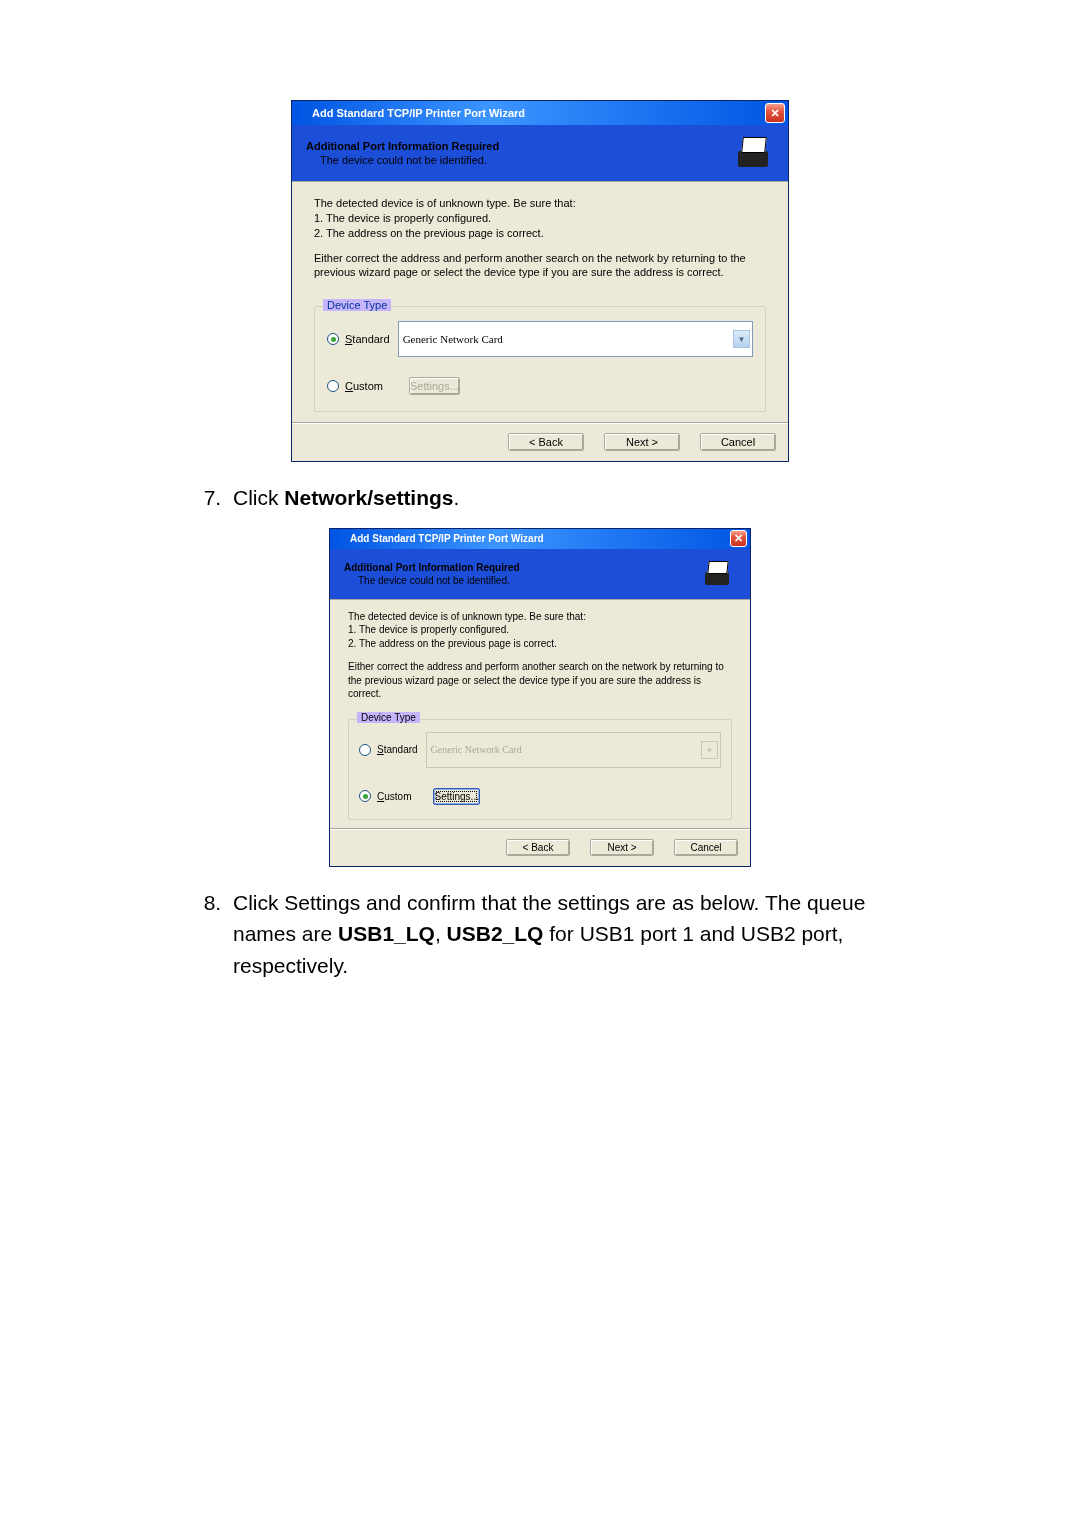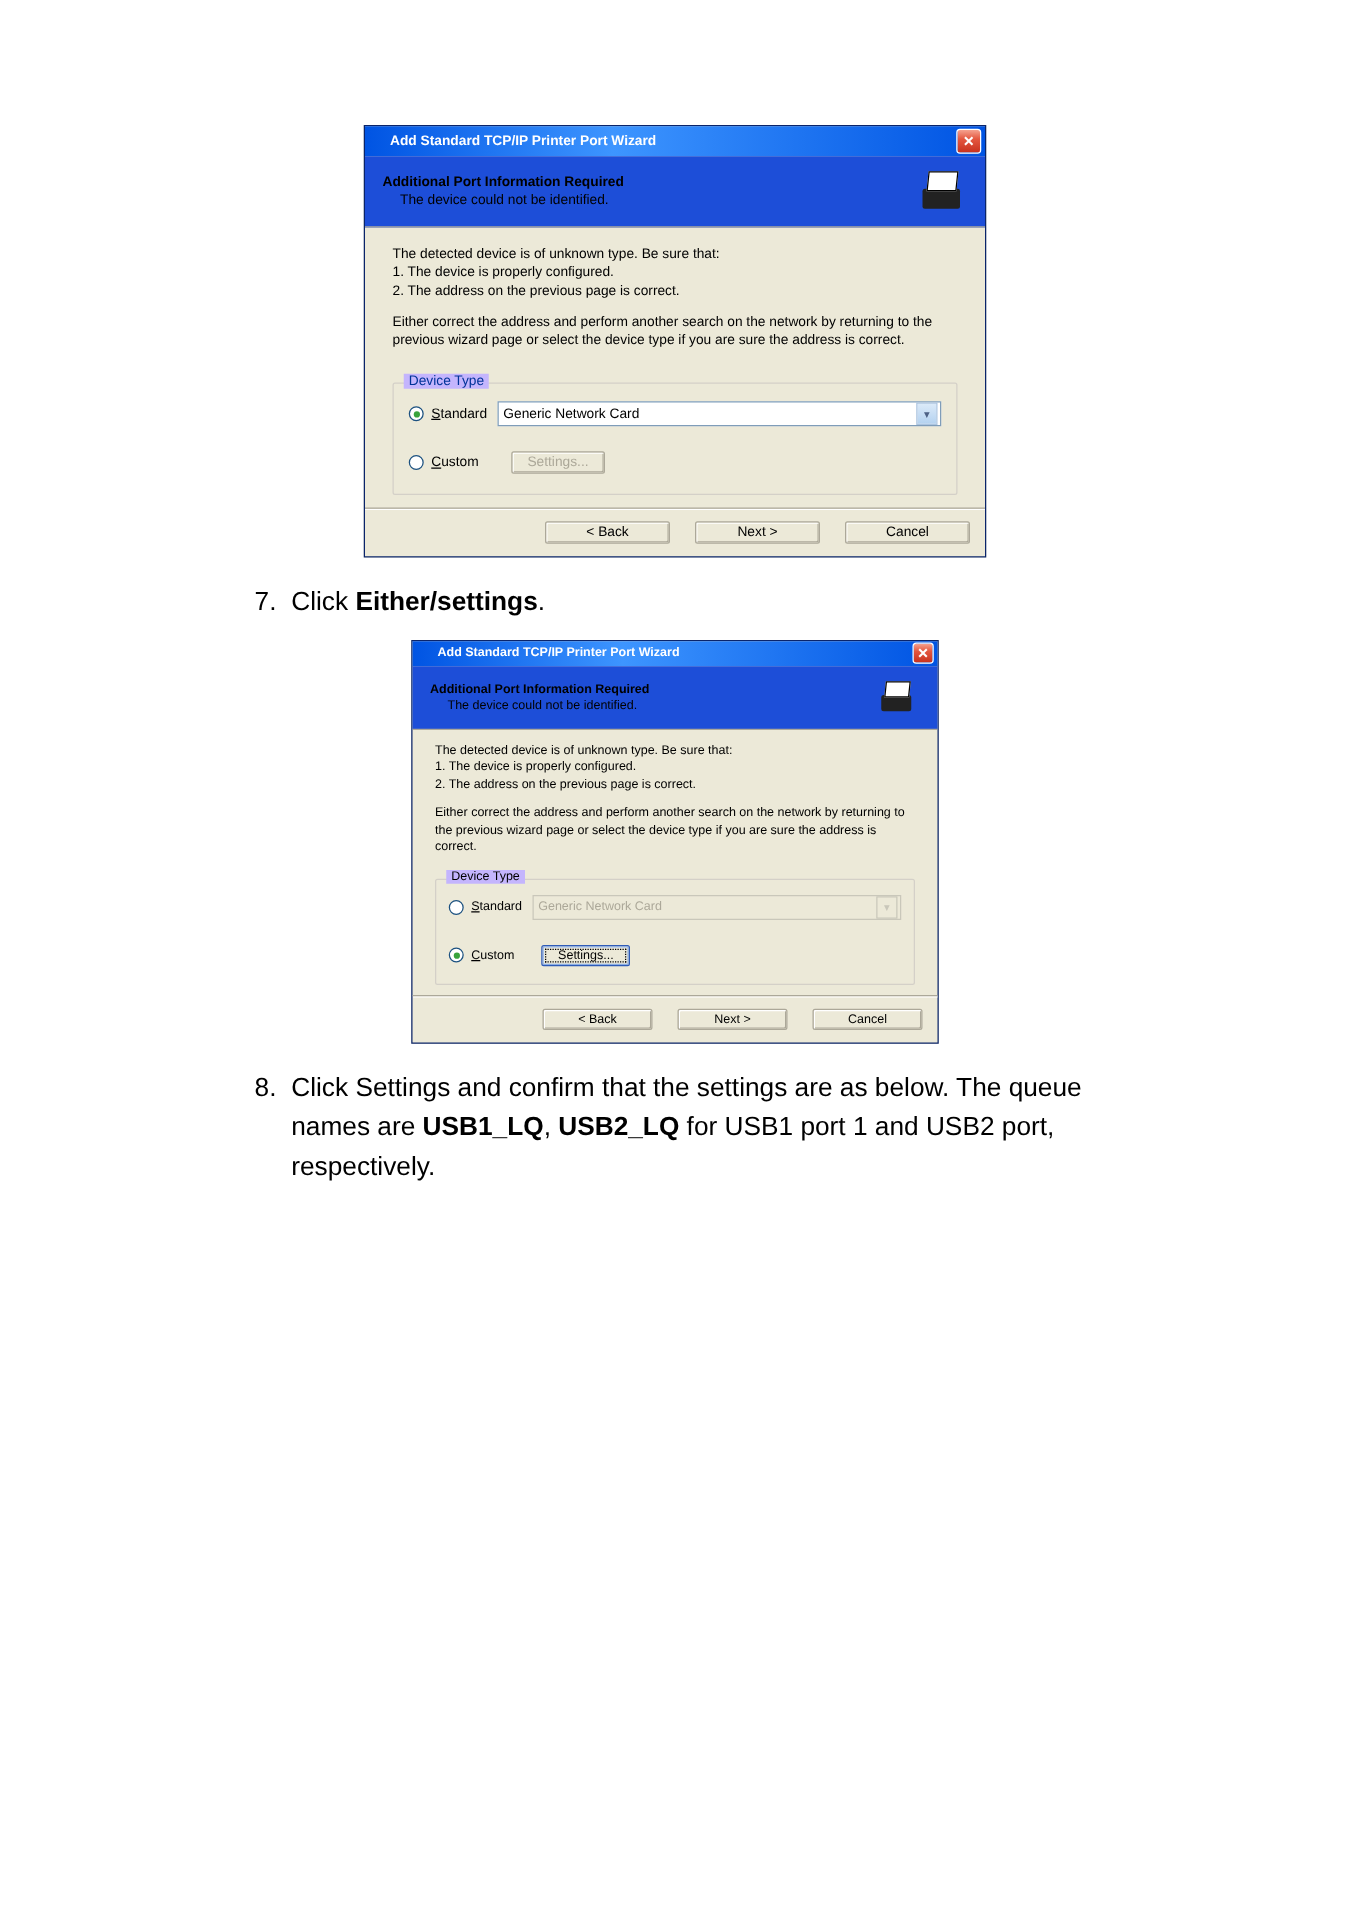--- a/index.html
+++ b/index.html
@@ -105,41 +105,42 @@
   }
   .radio.checked::after {
     content:""; width:5px; height:5px; background:#39a33c; border-radius:50%;
   }
   .label-u { }
   .label-u .ul { text-decoration: underline; }
   .select {
     flex: 1;
     border: 1px solid #7f9db9;
     background: #fff;
-    height: 20px;
+    height: 36px;
     display: flex; align-items: center; justify-content: space-between;
     padding: 0 2px 0 4px;
     margin-left: 8px;
     color: #000;
     box-sizing: border-box;
+    font-family: Liberation Serif, serif;
   }
   .select.disabled { color: #aca899; border-color:#c9c7ba; background:#ece9d8;}
   .select .arrow {
     width: 15px; height: 16px;
     background: linear-gradient(to bottom, #dbeaf9, #b4d2f0);
     border: 1px solid #abc4e0;
     display:flex; align-items:center; justify-content:center;
     color:#4d6185;
     font-size: 9px;
   }
   .select.disabled .arrow { background:#ece9d8; border-color:#c9c7ba; color:#c9c7ba;}
   .btn {
     border: 1px solid #aca899;
     background: #ece9d8;
-    padding: 2px 12px;
+    padding: 2px 0;
     border-radius: 2px;
     box-shadow: inset 1px 1px 0 #fff, inset -1px -1px 0 #aca899;
   }
   .btn.disabled { color:#aca899; }
   .btn.focus {
     border: 1px solid #2f5bb7;
     box-shadow: inset 0 0 0 1px #89ade4, inset 1px 1px 0 #fff;
     outline: 1px dotted #000;
     outline-offset: -4px;
   }
@@ -210,21 +211,21 @@
   </div>
   <div class="footer">
     <span class="btn"><span>&lt; </span><span class="ul">B</span><span>ack</span></span>
     <span class="btn"><span class="ul">N</span><span>ext &gt;</span></span>
     <span class="btn">Cancel</span>
   </div>
 </div>
 
 <ol class="doc" start="7">
   <li class="step7">
-    <span>Click </span><span class="bold">Either/settings</span><span>.</span>
+    <span>Click </span><span class="bold">Network/settings</span><span>.</span>
   </li>
 </ol>
 
 <div class="dialog small">
   <div class="titlebar">
     <span>Add Standard TCP/IP Printer Port Wizard</span>
     <span class="close-btn">✕</span>
   </div>
   <div class="header-band">
     <div class="header-text">

